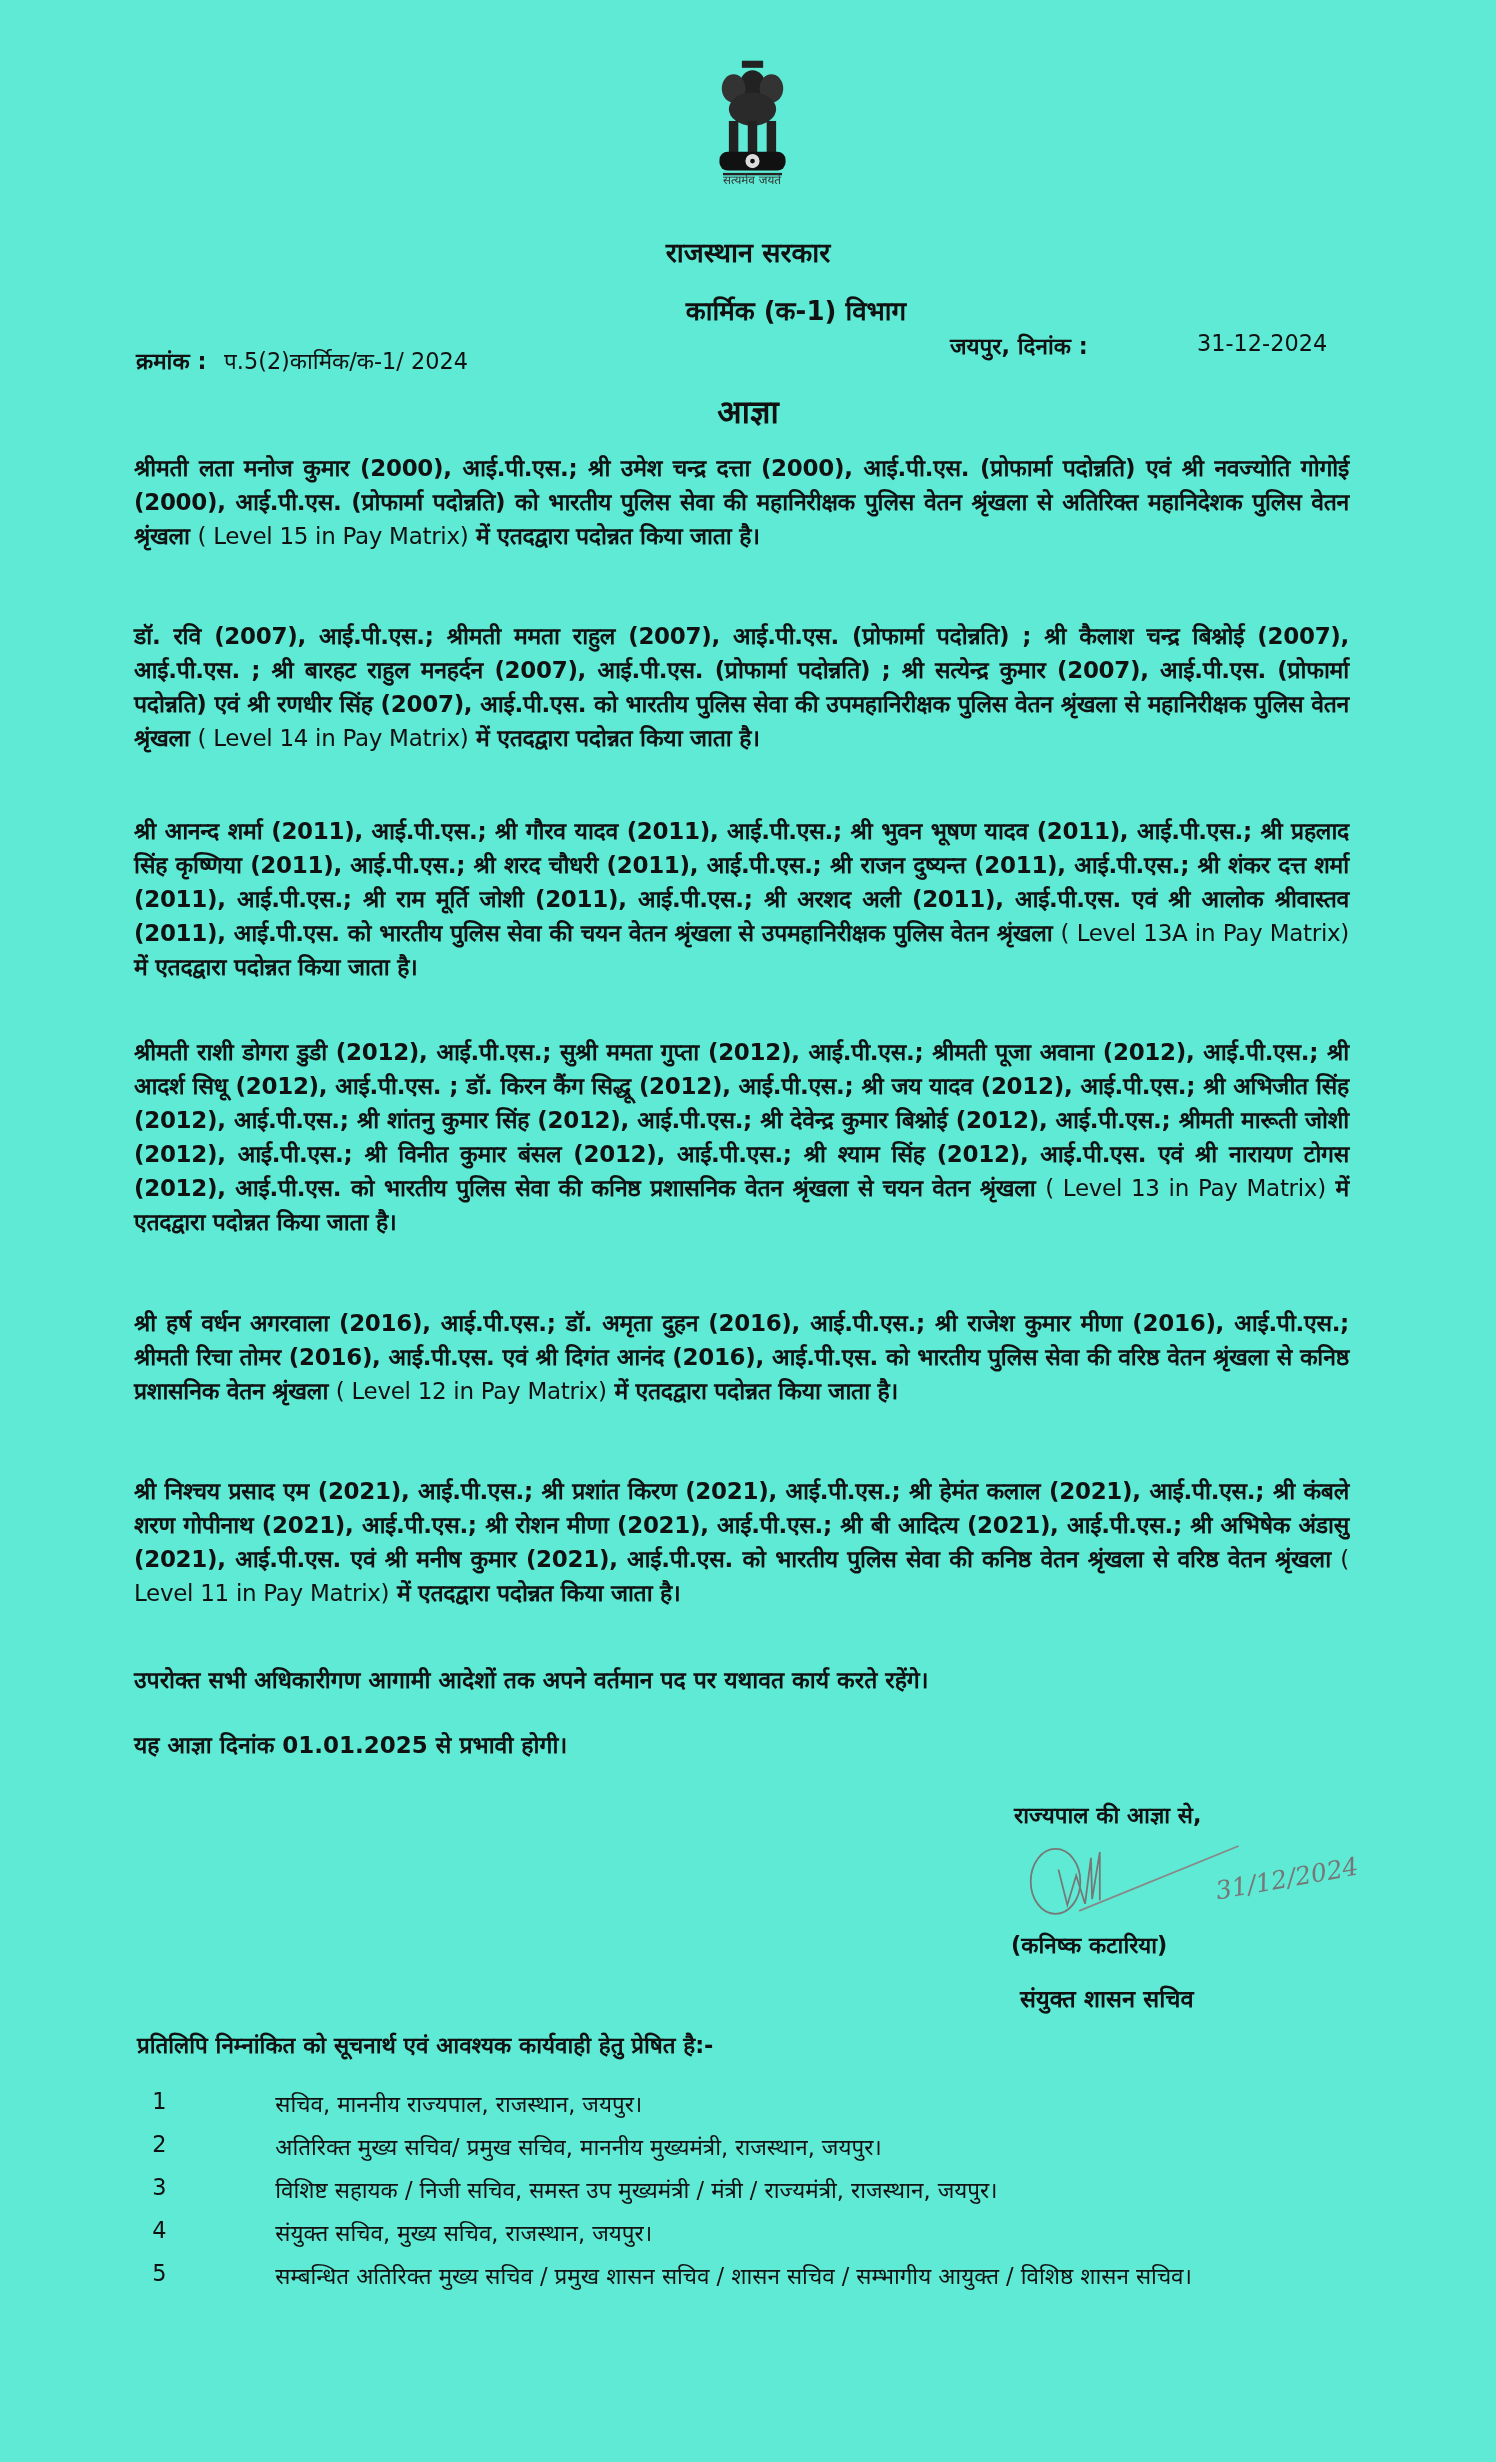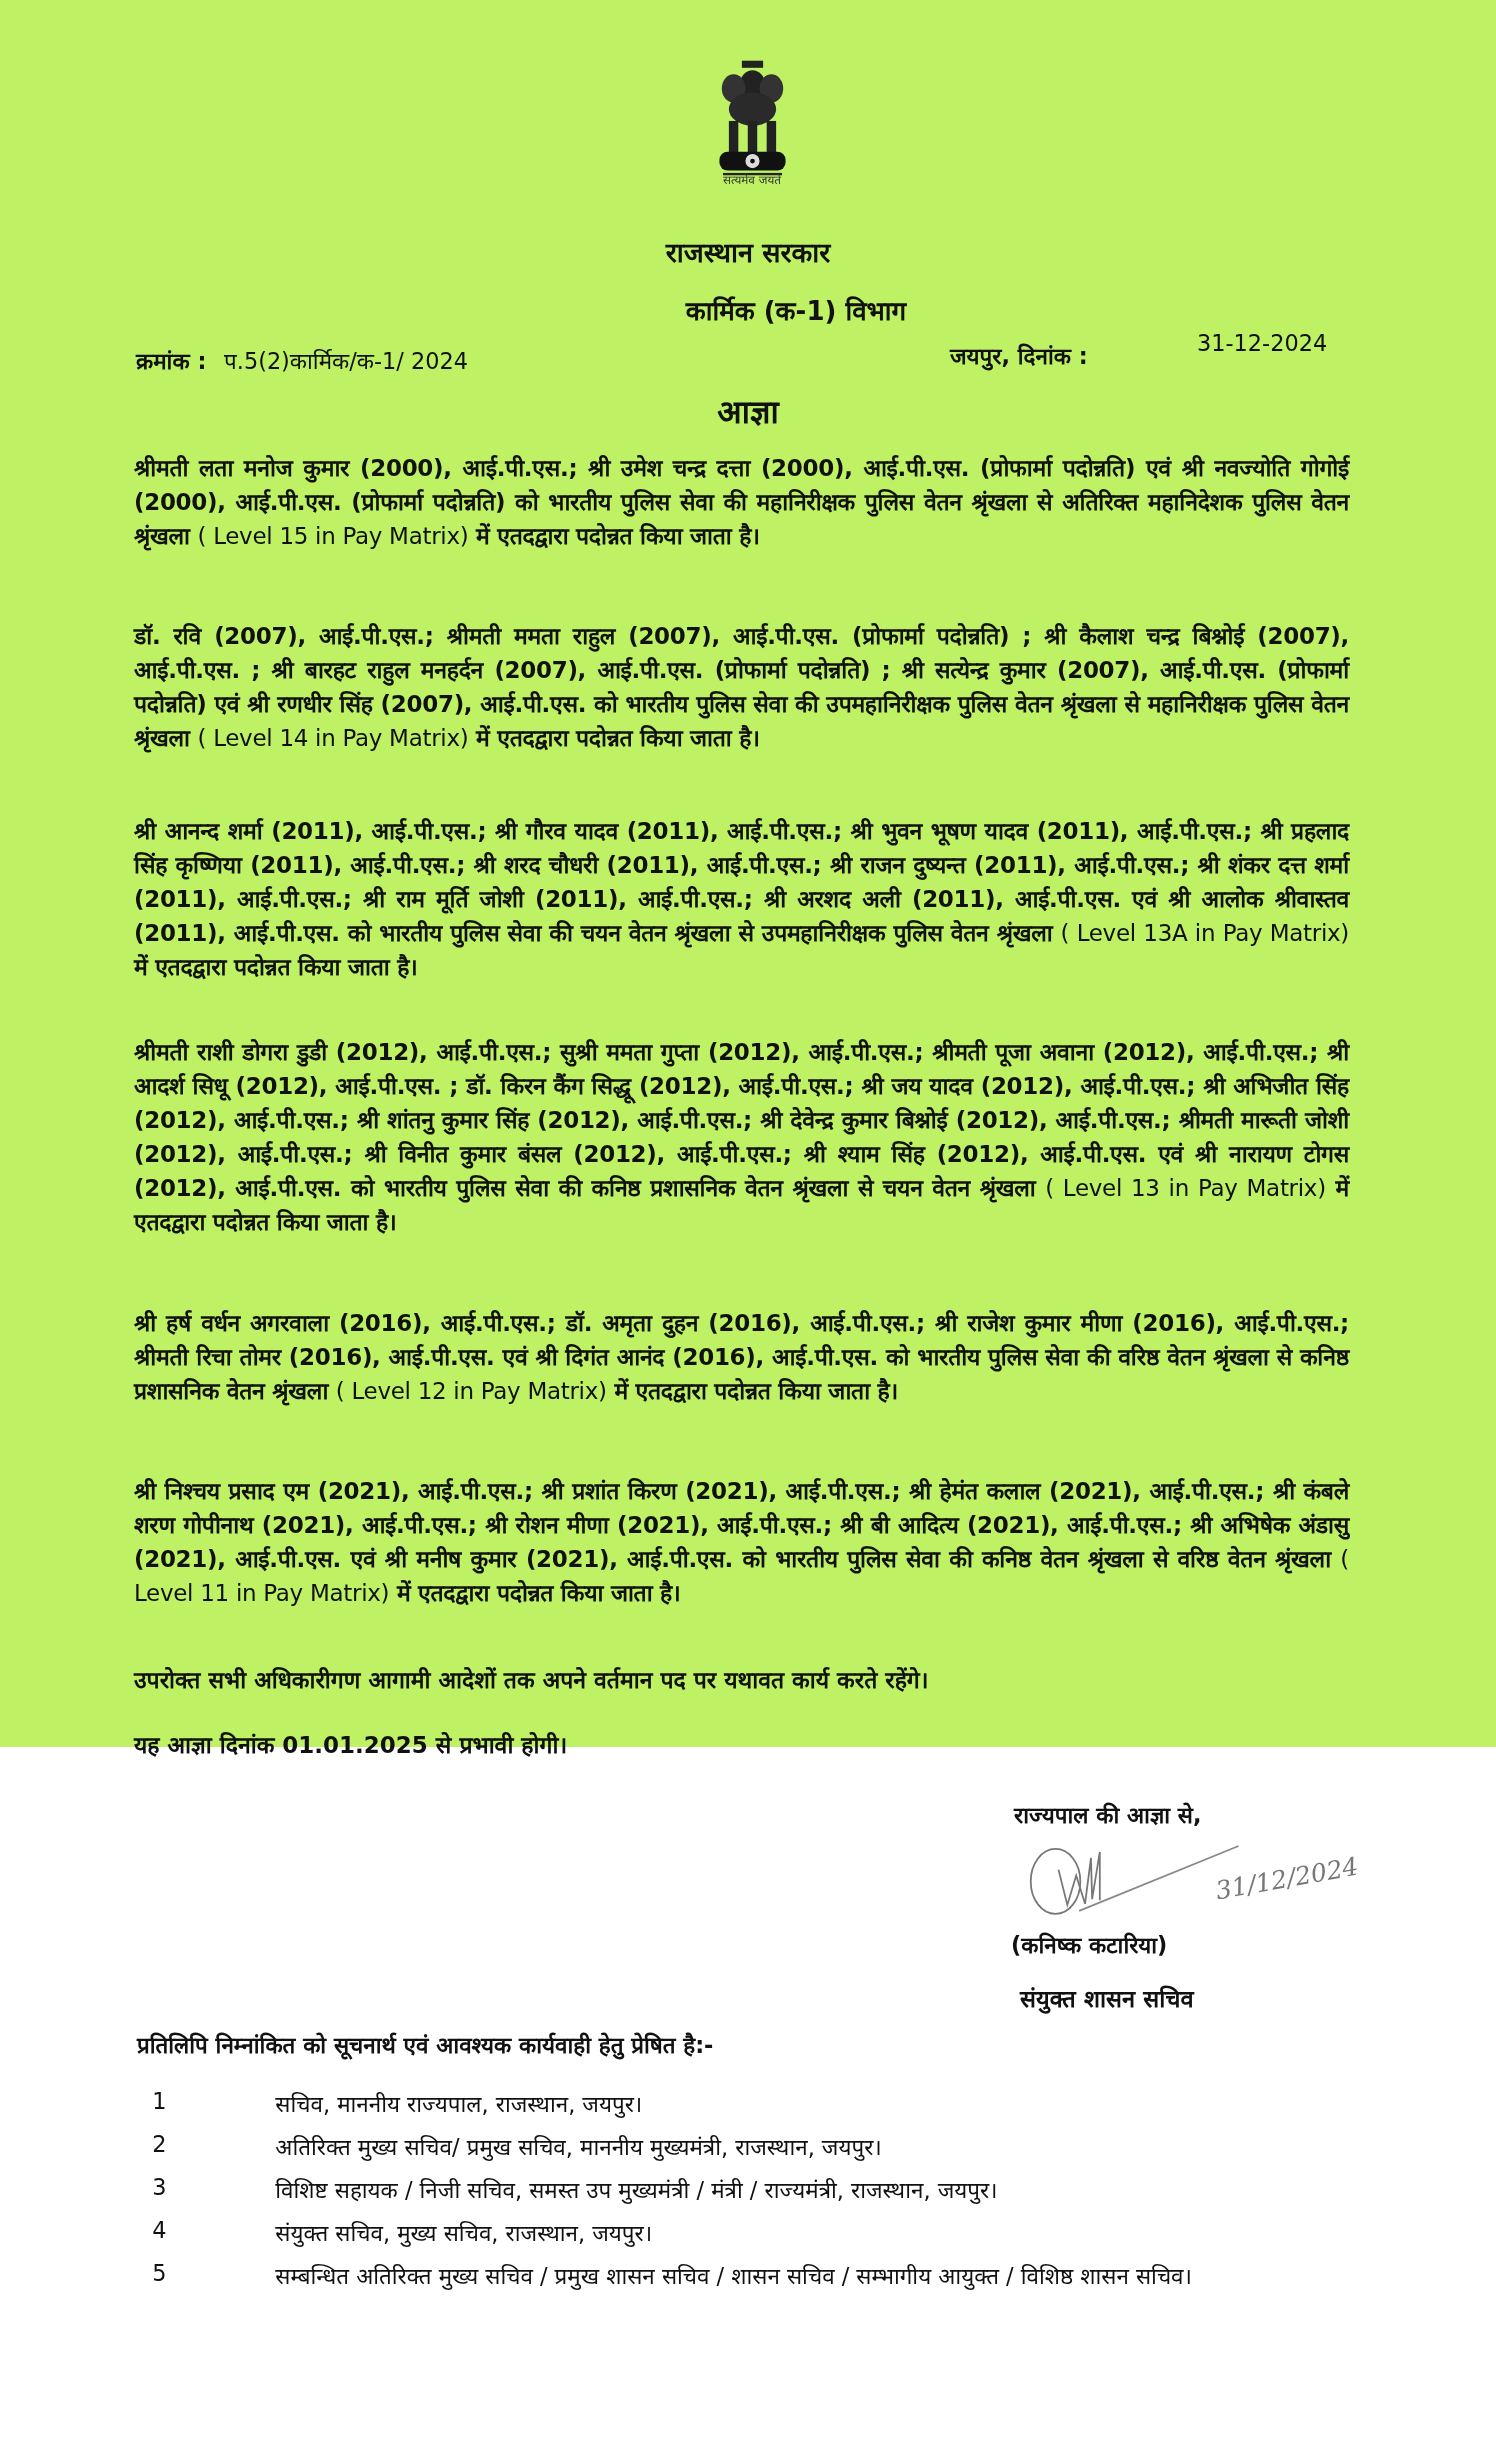--- a/index.html
+++ b/index.html
@@ -1,29 +1,29 @@
 <!DOCTYPE html>
 <html style="font-size:9.4px"><head>
   <meta charset="utf-8">
   <style>
     html, body { margin: 0; padding: 0; background: #ffffff; }
     body {
       width: 1496px; height: 2462px; position: relative; overflow: hidden;
       font-family: "DejaVu Sans", "Liberation Sans", sans-serif;
       color: #111111;
     }
-    .page { position: absolute; left: 0; top: 0; width: 1496px; height: 1747px; background: #bef264; }
+    .page { position: absolute; left: 0; top: 0; width: 1496px; height: 2462px; background: #5eead4; }
     .emblem { position: absolute; left: 711px; top: 56px; width: 83px; height: 124px; }
     .motto { position: absolute; left: 696px; top: 171px; width: 112px; text-align: center; font-size: 11.8px; color: #333; }
     .gov-title { position: absolute; left: 0; width: 1496px; text-align: center; font-weight: bold; }
     .t1 { top: 233px; font-size: 27px; }
     .t2 { top: 292px; font-size: 26px; padding-left: 48px; }
     .ref { position: absolute; left: 136px; top: 345px; font-size: 22.4px; }
     .ref .lbl { font-weight: bold; margin-right: 10.6px; }
-    .place { position: absolute; left: 950px; top: 340px; font-size: 22.4px; font-weight: bold; }
+    .place { position: absolute; left: 950px; top: 330px; font-size: 22.4px; font-weight: bold; }
     .date { position: absolute; left: 1197px; top: 330px; font-size: 22.4px; }
     .order-title { position: absolute; left: 0; width: 1496px; top: 389px; text-align: center; font-size: 32px; font-weight: bold; }
     .para {
       position: absolute; left: 134px; width: 1215px;
       font-size: 23px; line-height: 34px; font-weight: bold; text-align: justify;
       letter-spacing: -0.3px;
     }
     .para .lvl { font-weight: normal; }
     .p1 { top: 451px; }
     .p2 { top: 619px; }

